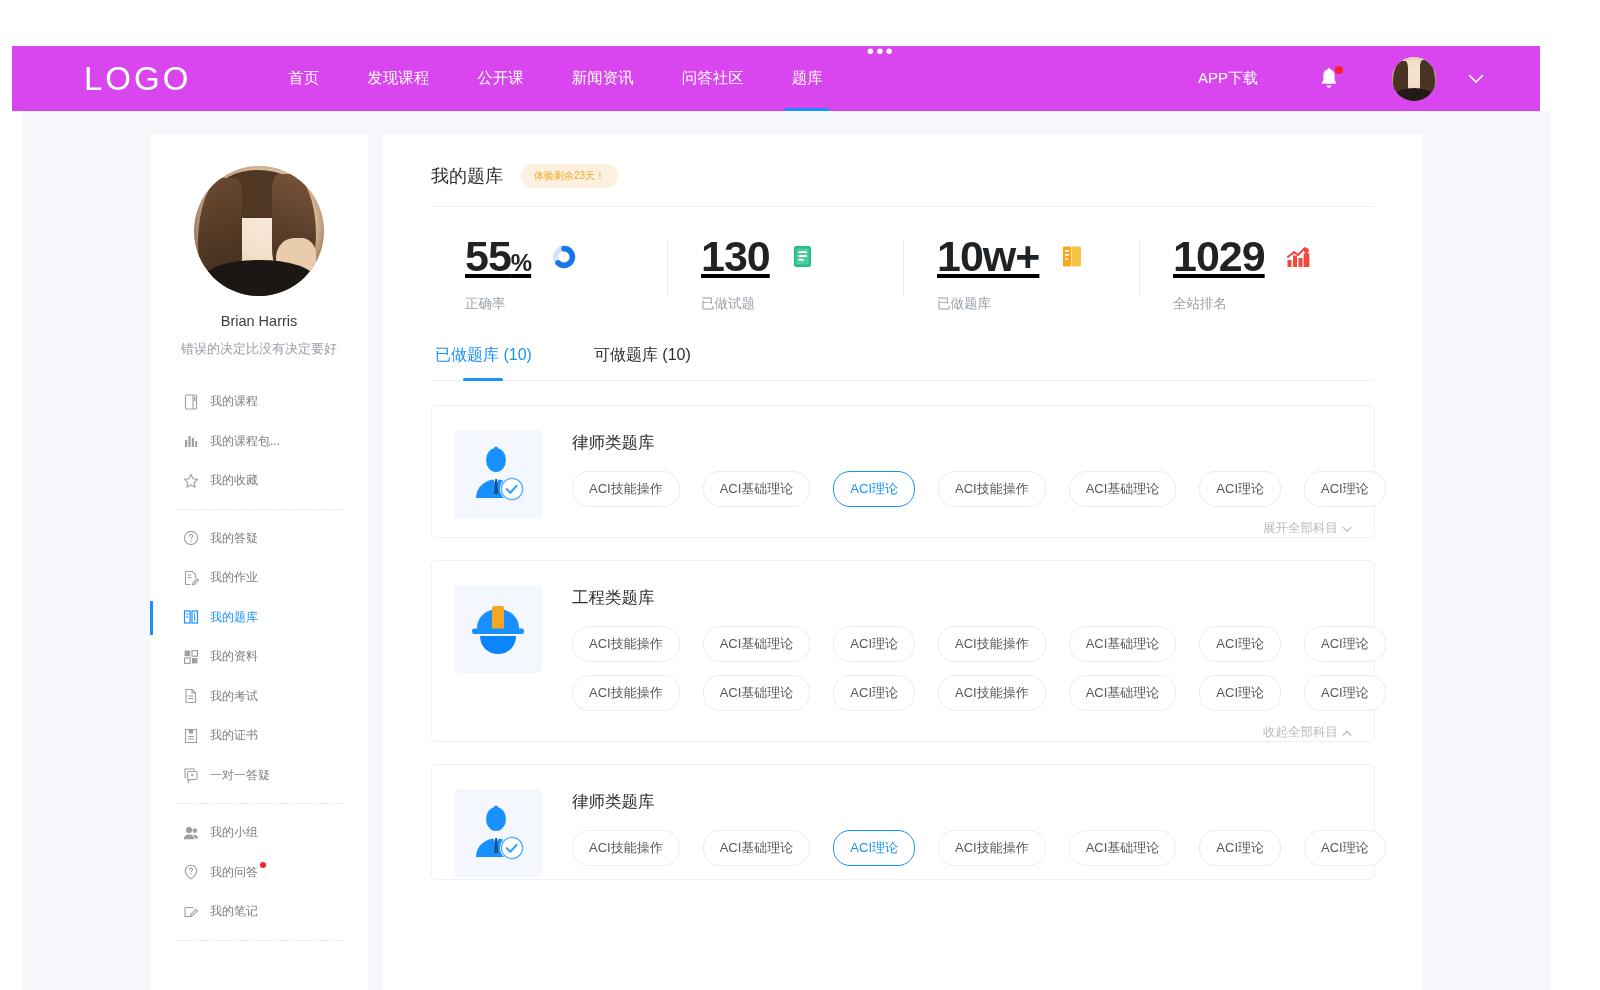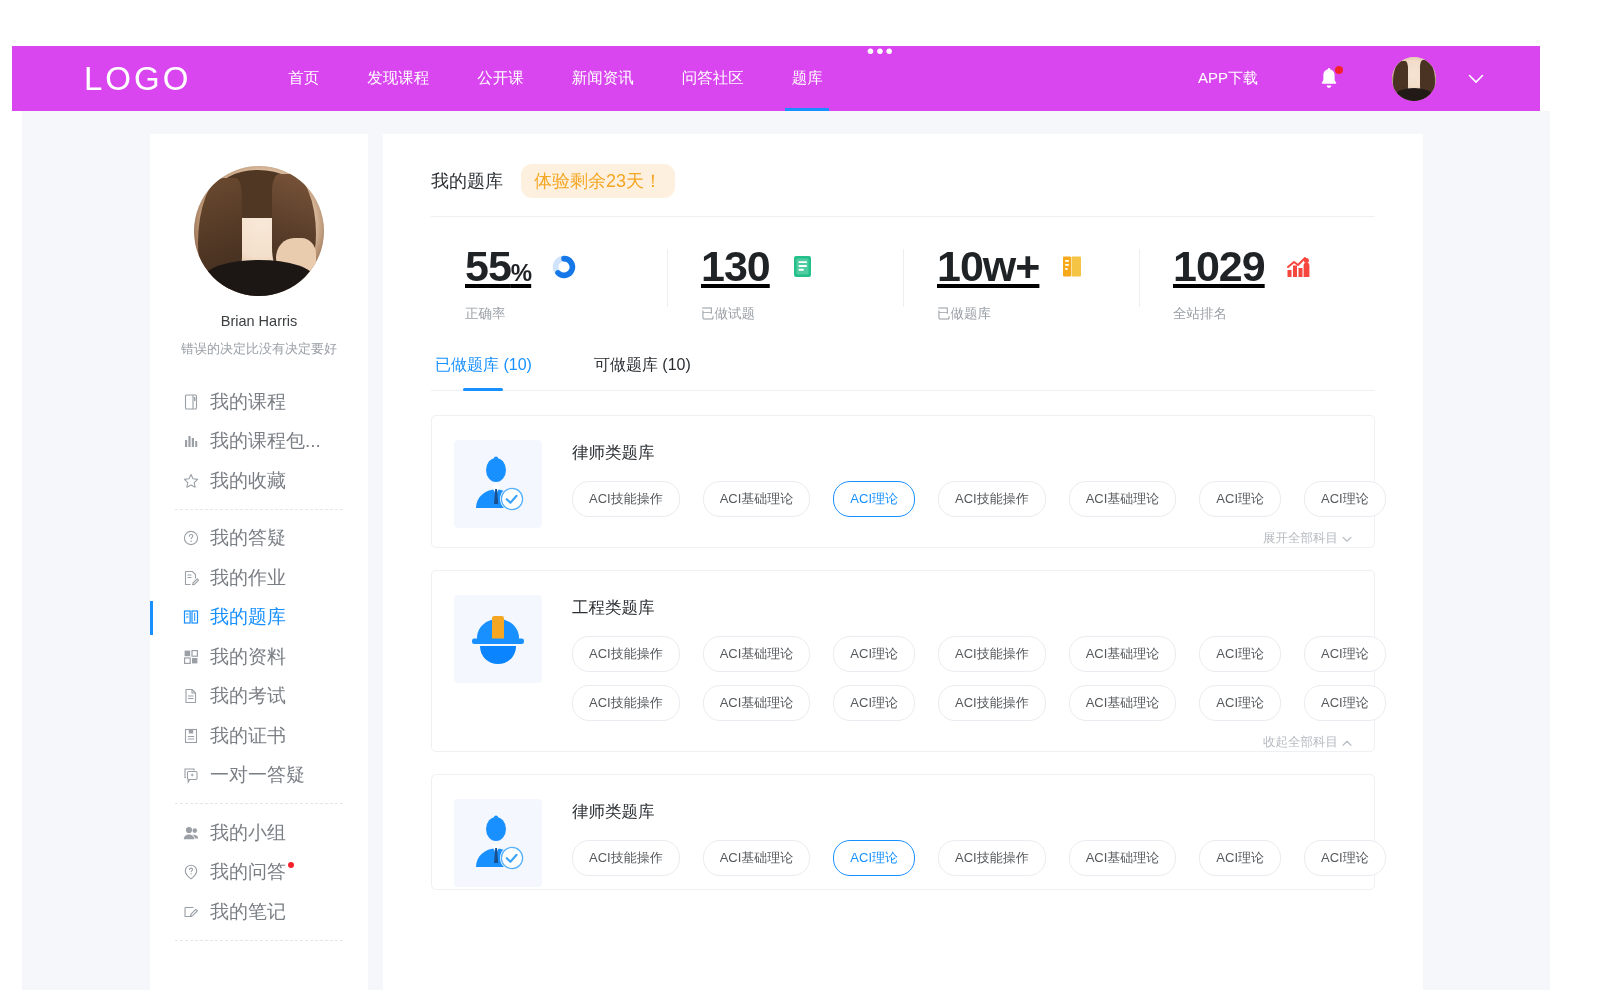--- a/index.html
+++ b/index.html
@@ -160,21 +160,21 @@
   }
 
   .menu { margin-top: 24px; }
   .menu-item {
     position: relative;
     display: flex;
     align-items: center;
     height: 39.5px;
     padding-left: 60px;
     color: #7a7f85;
-    font-size: 19px;
+    font-size: 12px;
     cursor: pointer;
   }
   .menu-item .mi-icon {
     position: absolute;
     left: 32px;
     width: 18px; height: 18px;
     display: flex; align-items: center; justify-content: center;
     color: #9aa0a6;
   }
   .menu-item.active {
@@ -218,21 +218,21 @@
     border-bottom: 1px solid #eef0f3;
   }
   .page-title {
     font-size: 18px;
     color: #2b2f33;
   }
   .trial-badge {
     margin-left: 18px;
     background: #fdf0df;
     color: #f5a623;
-    font-size: 18px;
+    font-size: 10px;
     padding: 5px 13px;
     border-radius: 11px;
     white-space: nowrap;
   }
 
   
   .stats {
     display: flex;
     align-items: flex-start;
     margin-top: 28px;

